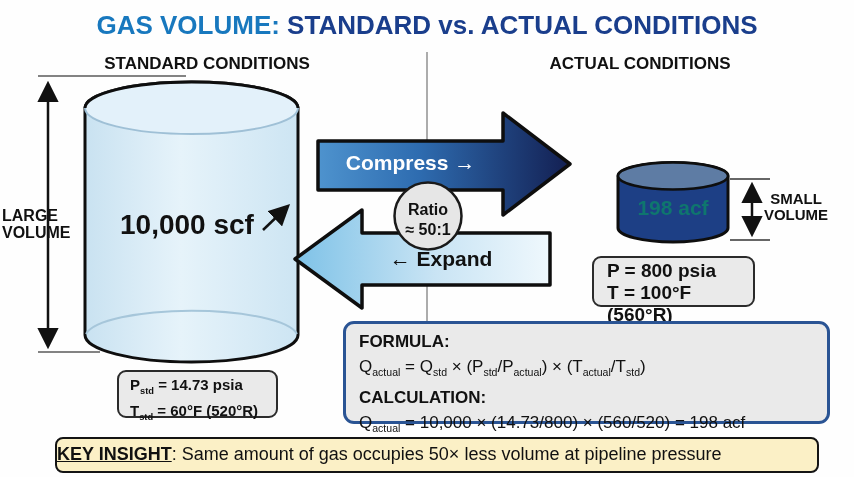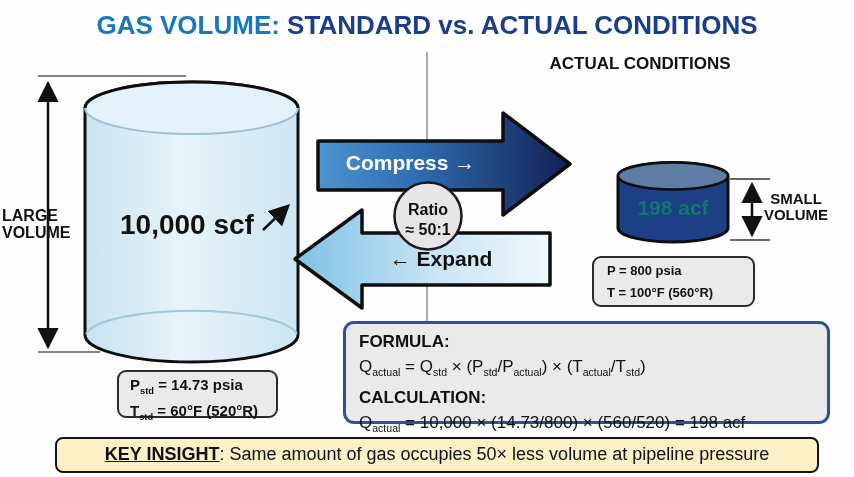--- a/index.html
+++ b/index.html
@@ -22,39 +22,40 @@
   #scf-label { left:120px; top:209px; width:145px; text-align:left; font-size:28px; }
   #compress-label { left:318px; top:151px; width:185px; text-align:center; font-size:21px; color:#ffffff; }
   #expand-label { left:357px; top:247px; width:168px; text-align:center; font-size:21px; }
   #ratio-label { left:386px; top:194px; width:84px; text-align:center; font-size:16px; line-height:20px;margin-top:6px; }
   #acf-label { left:618px; top:196px; width:110px; text-align:center; font-size:21px; color:#0f766e; }
   #small-volume { left:757px; top:191px; width:78px; text-align:center; font-size:15px; line-height:16px; }
   .box { position:absolute; background:var(--info-bg,#EAEAEA); border:2.5px solid #2b2b2b;
          border-radius:9px; box-sizing:border-box; }
   #std-box { left:117px; top:370px; width:161px; height:48px; font-size:15px; font-weight:bold;
              padding:3px 0 8px 11px; line-height:20px; }
-  #act-box { left:592px; top:256px; width:163px; height:51px; font-size:13px; font-weight:bold;
+  #act-box { left:592px; top:256px; width:163px; height:51px; font-size:19px; font-weight:bold;
              padding:2px 0 0 13px; line-height:22px; }
   #formula-box { left:343px; top:321px; width:487px; height:103px;
                  border:3.5px solid var(--formula-border,#2A5494); border-radius:11px;
                  font-size:17px; padding:5px 0 8px 13px; line-height:25px; }
   #formula-box .bold { font-weight:bold; }
   #key-box { left:55px; top:437px; width:764px; height:36px;
              background:var(--key-bg,#FBF0C6); border:2.5px solid #141414; border-radius:8px;
-             text-align:center; font-size:18px; line-height:30px; }
+             font-size:18px; line-height:30px; }
   #key-box .ki { font-weight:bold; text-decoration:underline; }
   sub { font-size:62%; }
 </style>
 </head>
 <body>
 
 <div class="canvas">
 
   <div class="title"><span class="t1">GAS VOLUME:</span><span class="t2"> STANDARD vs. ACTUAL CONDITIONS</span></div>
 
+  <div class="hdr hdr-left">STANDARD CONDITIONS</div>
   <div class="hdr hdr-right">ACTUAL CONDITIONS</div>
 
   <svg class="shapes" width="854" height="477" viewBox="0 0 854 477">
     <defs>
       <linearGradient id="gradComp" x1="0" y1="0" x2="1" y2="0">
         <stop offset="0" stop-color="#4E93CE"></stop>
         <stop offset="0.4" stop-color="#2E6CB0"></stop>
         <stop offset="1" stop-color="#131F52"></stop>
       </linearGradient>
       <linearGradient id="gradExp" x1="0" y1="0" x2="1" y2="0">

